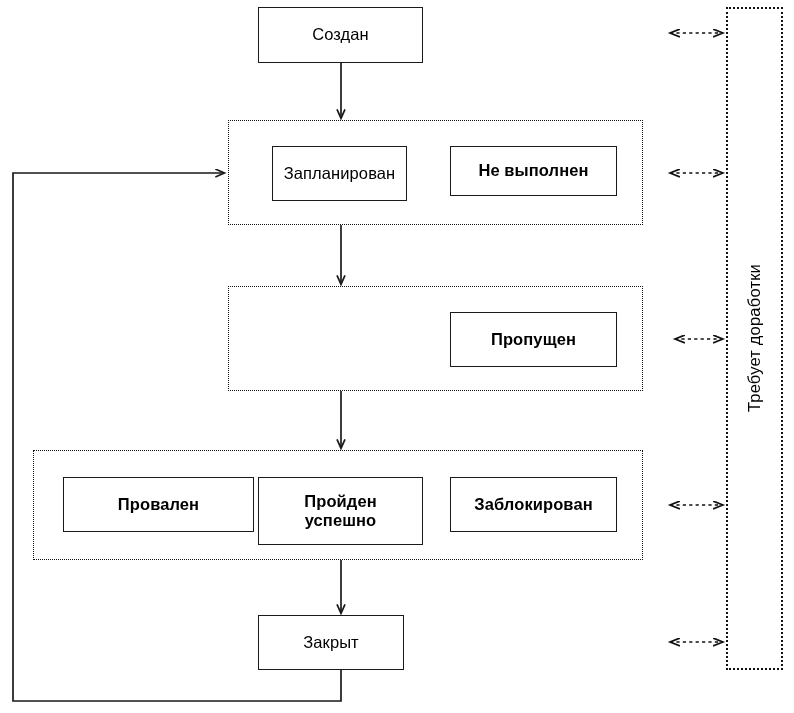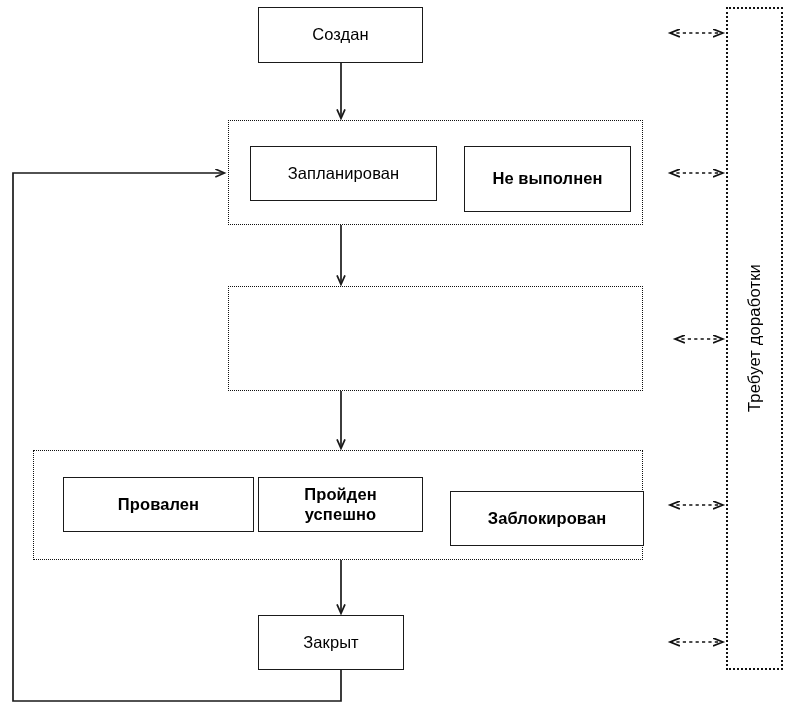--- a/index.html
+++ b/index.html
@@ -100,31 +100,32 @@
       <path d="M670,642 L723,642" marker-end="url(#arrow-dot-end)" marker-start="url(#arrow-dot-start)"></path>
     </g>
   </svg>
 
   <div class="group-box" style="left:228px; top:120px; width:415px; height:105px;"></div>
   <div class="group-box" style="left:228px; top:286px; width:415px; height:105px;"></div>
   <div class="group-box" style="left:33px; top:450px; width:610px; height:110px;"></div>
 
   <div class="node-box" style="left:258px; top:7px; width:165px; height:56px;">Создан</div>
 
-  <div class="node-box" style="left:250px; top:146px; width:187px; height:55px;">Запланирован</div>
+  <div class="node-box" style="left:272px; top:146px; width:135px; height:55px;">Запланирован</div>
 
-  <div class="node-box bold" style="left:450px; top:146px; width:167px; height:66px;margin-left:14px;">Не выполнен</div>
+  <div class="node-box bold" style="left:450px; top:146px; width:167px; height:50px;">Не выполнен</div>
 
 
+  <div class="node-box bold" style="left:450px; top:312px; width:167px; height:55px;">Пропущен</div>
 
   <div class="node-box bold" style="left:63px; top:477px; width:191px; height:55px;">Провален</div>
 
-  <div class="node-box bold" style="left:258px; top:477px; width:165px; height:55px; padding:0 38px;">Пройден успешно</div>
+  <div class="node-box bold" style="left:258px; top:477px; width:165px; height:68px; padding:0 38px;">Пройден успешно</div>
 
-  <div class="node-box bold" style="left:450px; top:477px; width:194px; height:55px;margin-top:14px;">Заблокирован</div>
+  <div class="node-box bold" style="left:450px; top:477px; width:167px; height:55px;">Заблокирован</div>
 
   <div class="node-box" style="left:258px; top:615px; width:146px; height:55px;">Закрыт</div>
 
   <div class="side-box" style="left:726px; top:7px; width:57px; height:663px;">
     <span class="side-box-label">Требует доработки</span>
   </div>
 
 </div>
 
 </body></html>

